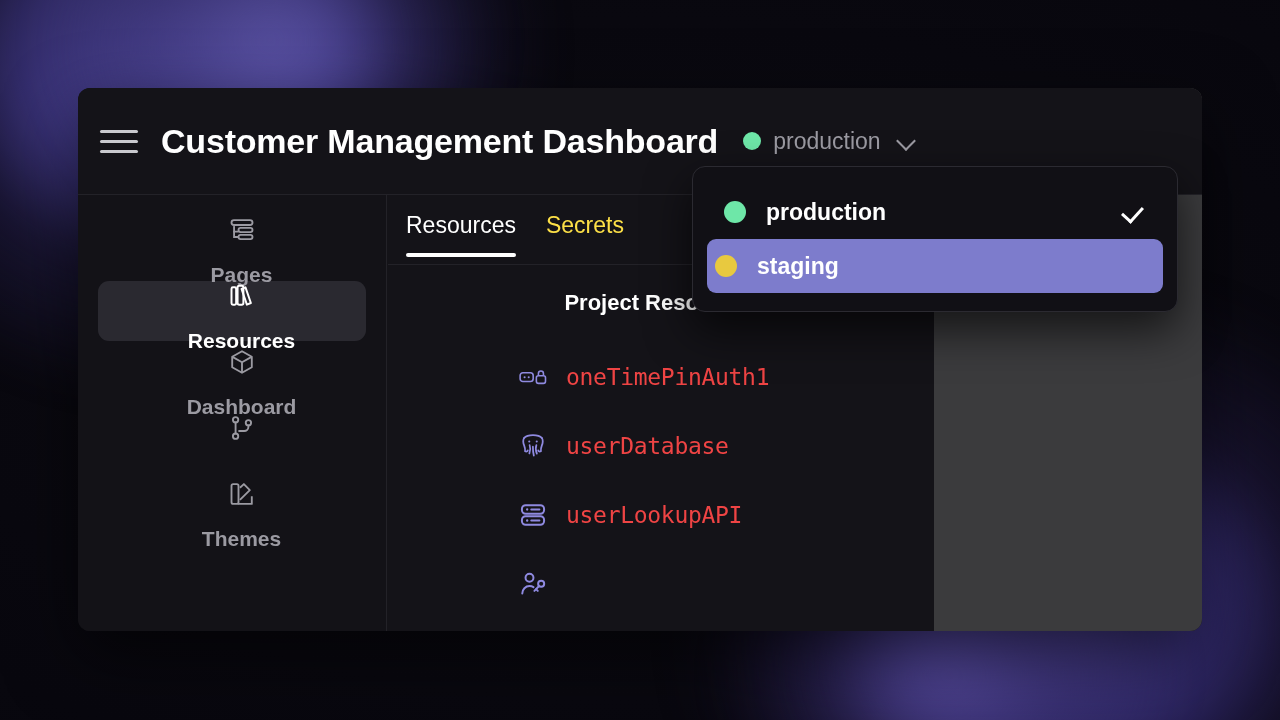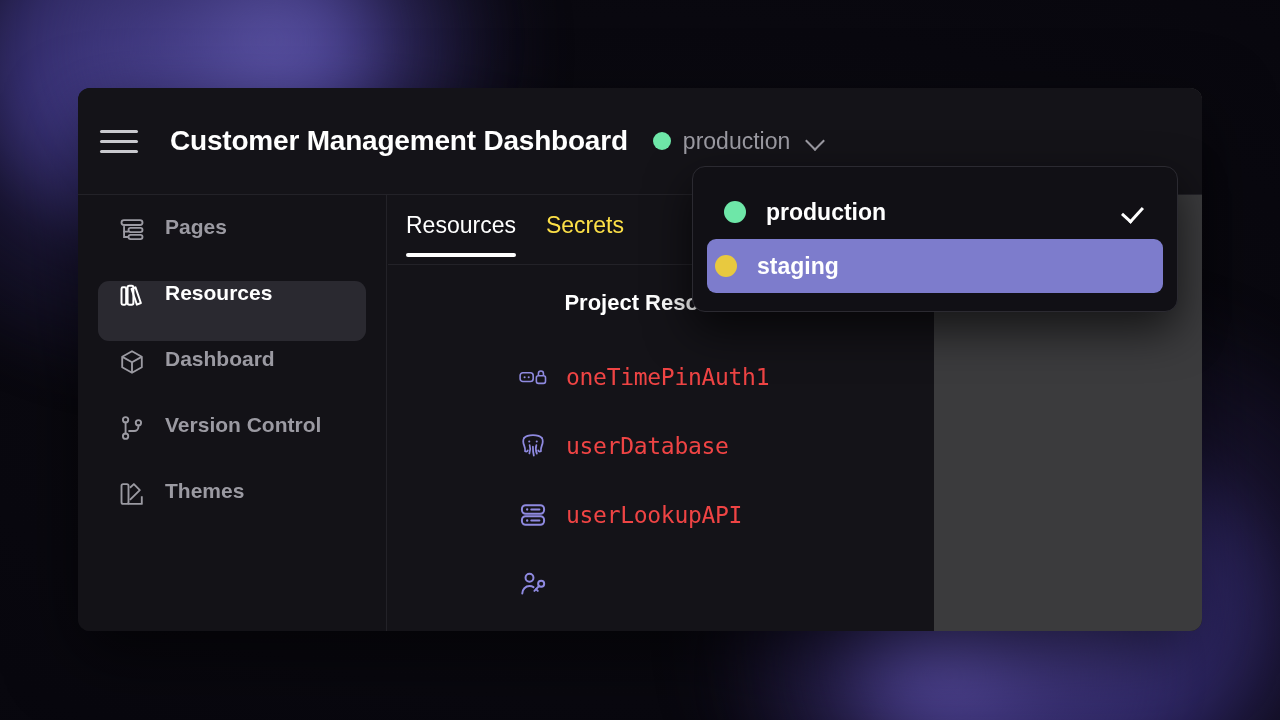--- a/index.html
+++ b/index.html
@@ -97,22 +97,22 @@
   }
   .hamburger span {
     display: block;
     height: 3px;
     width: 38px;
     background: #c9c9ce;
     border-radius: 2px;
   }
 
   .app-title {
-    margin-left: 30px;
-    font-size: 28px;
+    margin-left: 21px;
+    font-size: 34px;
     font-weight: bold;
     color: #ffffff;
     letter-spacing: -0.2px;
     white-space: nowrap;
   }
 
   .env-selector {
     display: flex;
     align-items: center;
     gap: 12px;
@@ -149,28 +149,29 @@
     position: absolute;
     left: 0; top: 107px;
     width: 309px; height: 436px;
     background: #131217;
     border-right: 1px solid #232228;
     padding-top: 14px;
     z-index: 2;
   }
   .nav-item {
     display: flex;
-    align-items: flex-start;
+    align-items: center;
     gap: 18px;
     height: 60px;
     margin: 6px 20px;
     padding-left: 19px;
     border-radius: 11px;
     cursor: pointer;
     color: #9b9aa2;
+    flex-direction: column;
   }
   .nav-item.active {
     background: #2a2930;
     color: #ffffff;
   }
   .nav-icon {
     width: 30px; height: 30px;
     flex: 0 0 auto;
     display: flex; align-items: center; justify-content: center;
   }
@@ -370,21 +371,20 @@
       <div class="nav-item">
         <span class="nav-icon">
           <svg width="28" height="28" viewBox="0 0 24 24" fill="none" stroke="currentColor" stroke-width="1.6" stroke-linecap="round">
             <circle cx="6.5" cy="5" r="2.3"></circle>
             <circle cx="6.5" cy="19" r="2.3"></circle>
             <circle cx="17.5" cy="7.5" r="2.3"></circle>
             <path d="M6.5 7.3v9.4"></path>
             <path d="M17.5 9.8v1.2c0 2-1.6 3.6-3.6 3.6H9.5"></path>
           </svg>
         </span>
-        <span class="nav-label">Version Control</span>
       </div>
 
       <div class="nav-item">
         <span class="nav-icon">
           <svg width="28" height="28" viewBox="0 0 24 24" fill="none" stroke="currentColor" stroke-width="1.6" stroke-linejoin="round">
             <rect x="3" y="3.5" width="6" height="17" rx="1.4"></rect>
             <path d="M10.2 6.6l3.4-3.1 5.1 5.2-8.5 8.4"></path>
             <path d="M8.6 20.5h11.8V14"></path>
           </svg>
         </span>

